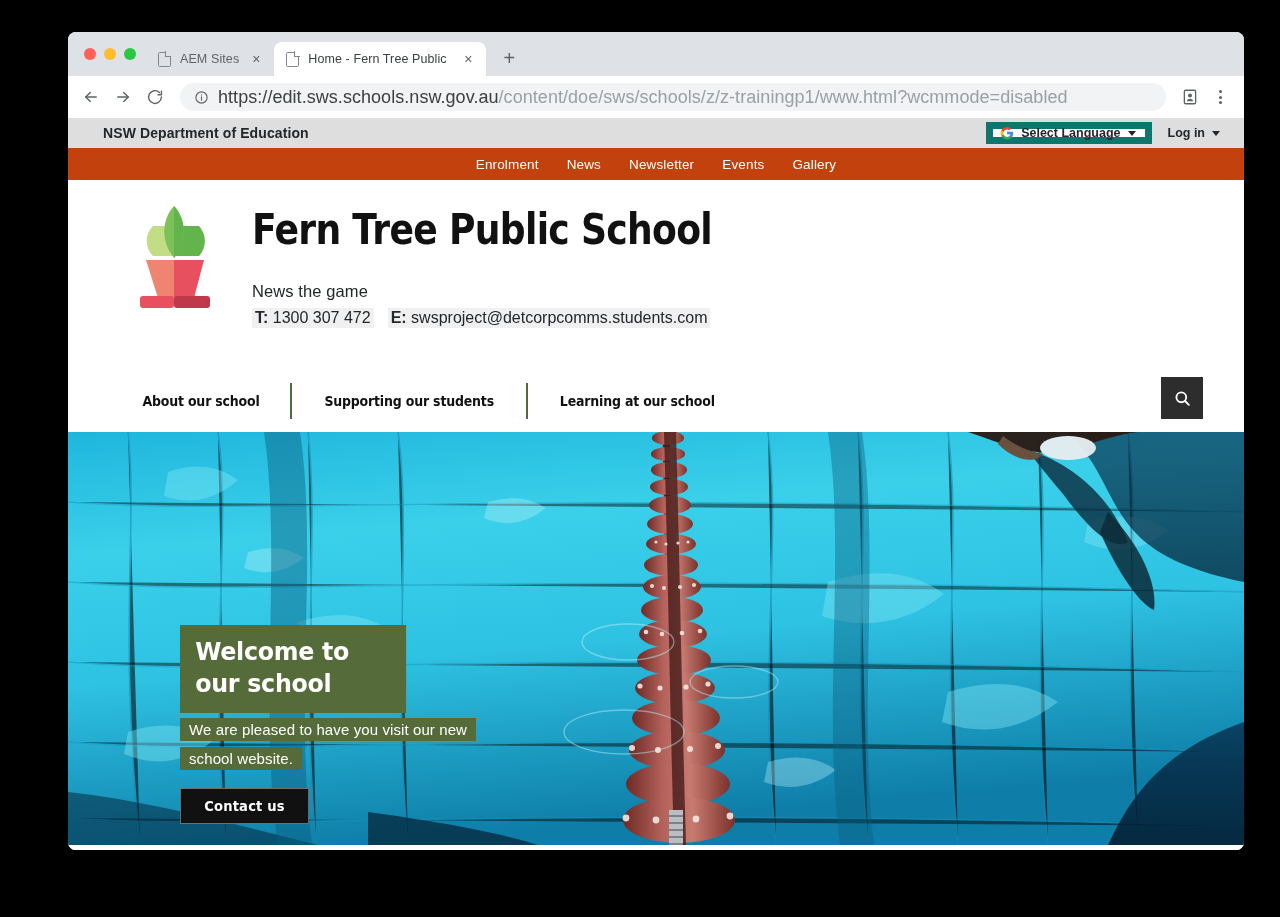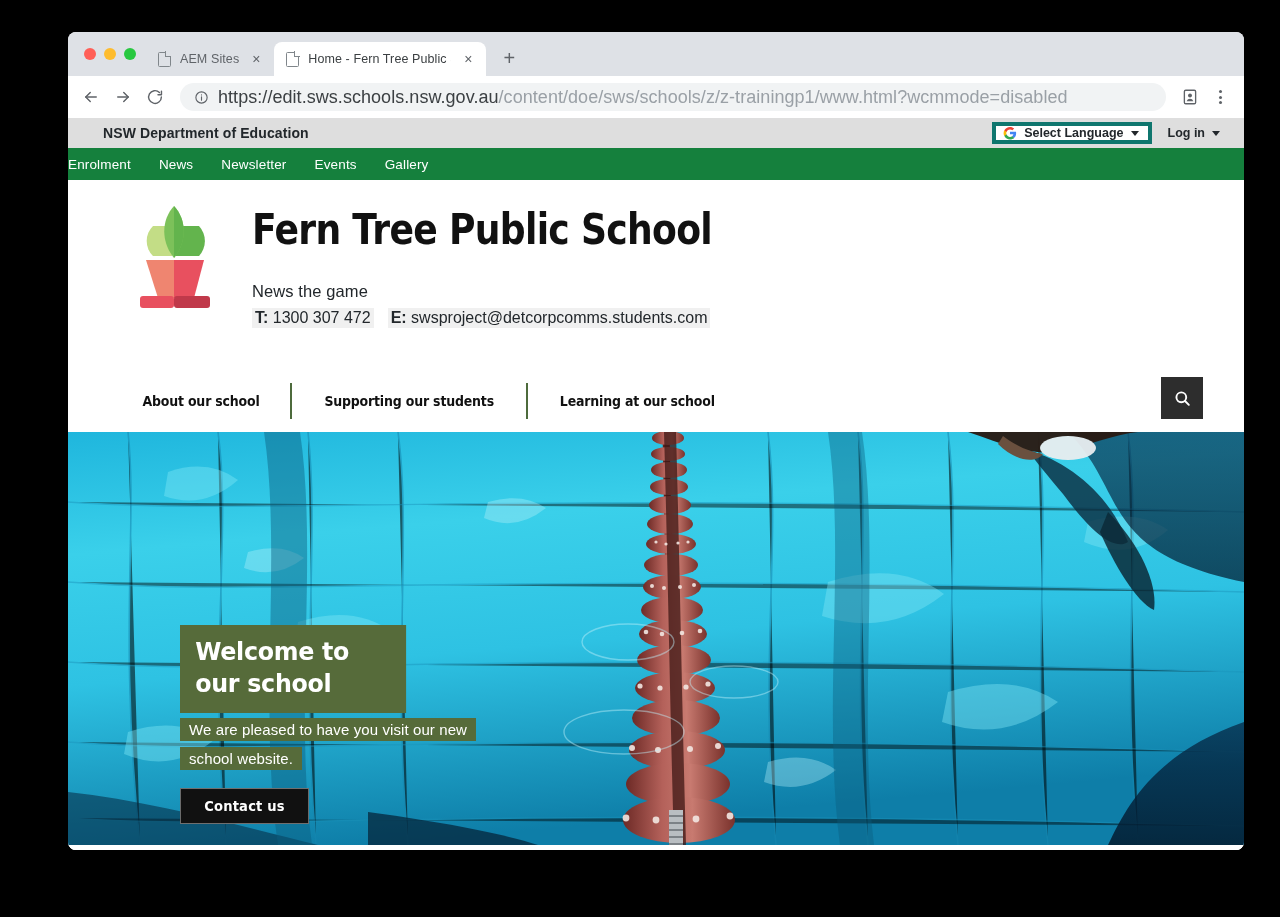--- a/index.html
+++ b/index.html
@@ -153,21 +153,21 @@
   }
   .dept-name {
     font-size: 14px;
     font-weight: bold;
     color: #22272b;
     letter-spacing: 0.1px;
   }
   .utility-right { display: flex; align-items: center; gap: 16px; }
   .lang-select {
     background: #fff;
-    border: 4px solid #0f766e;
+    border: 7px solid #0f766e;
     height: 22px;
     display: flex; align-items: center;
     gap: 7px;
     padding: 0 9px 0 7px;
     font-size: 12.5px;
     font-weight: bold;
     color: #22272b;
   }
   .g-logo {
     width: 14px; height: 14px;
@@ -182,22 +182,23 @@
     display:block;
   }
   .login {
     display: flex; align-items: center; gap: 7px;
     font-size: 12.5px; font-weight: bold; color: #22272b;
   }
 
   
   .topnav {
     height: 32px;
-    background: #15803d;
+    background: #c2410c;
     display: flex; align-items: center;
+    justify-content: center;
     gap: 28px;
   }
   .topnav a {
     color: #ffffff;
     font-size: 13.5px;
     letter-spacing: 0.15px;
     text-decoration: none;
   }
 
   

